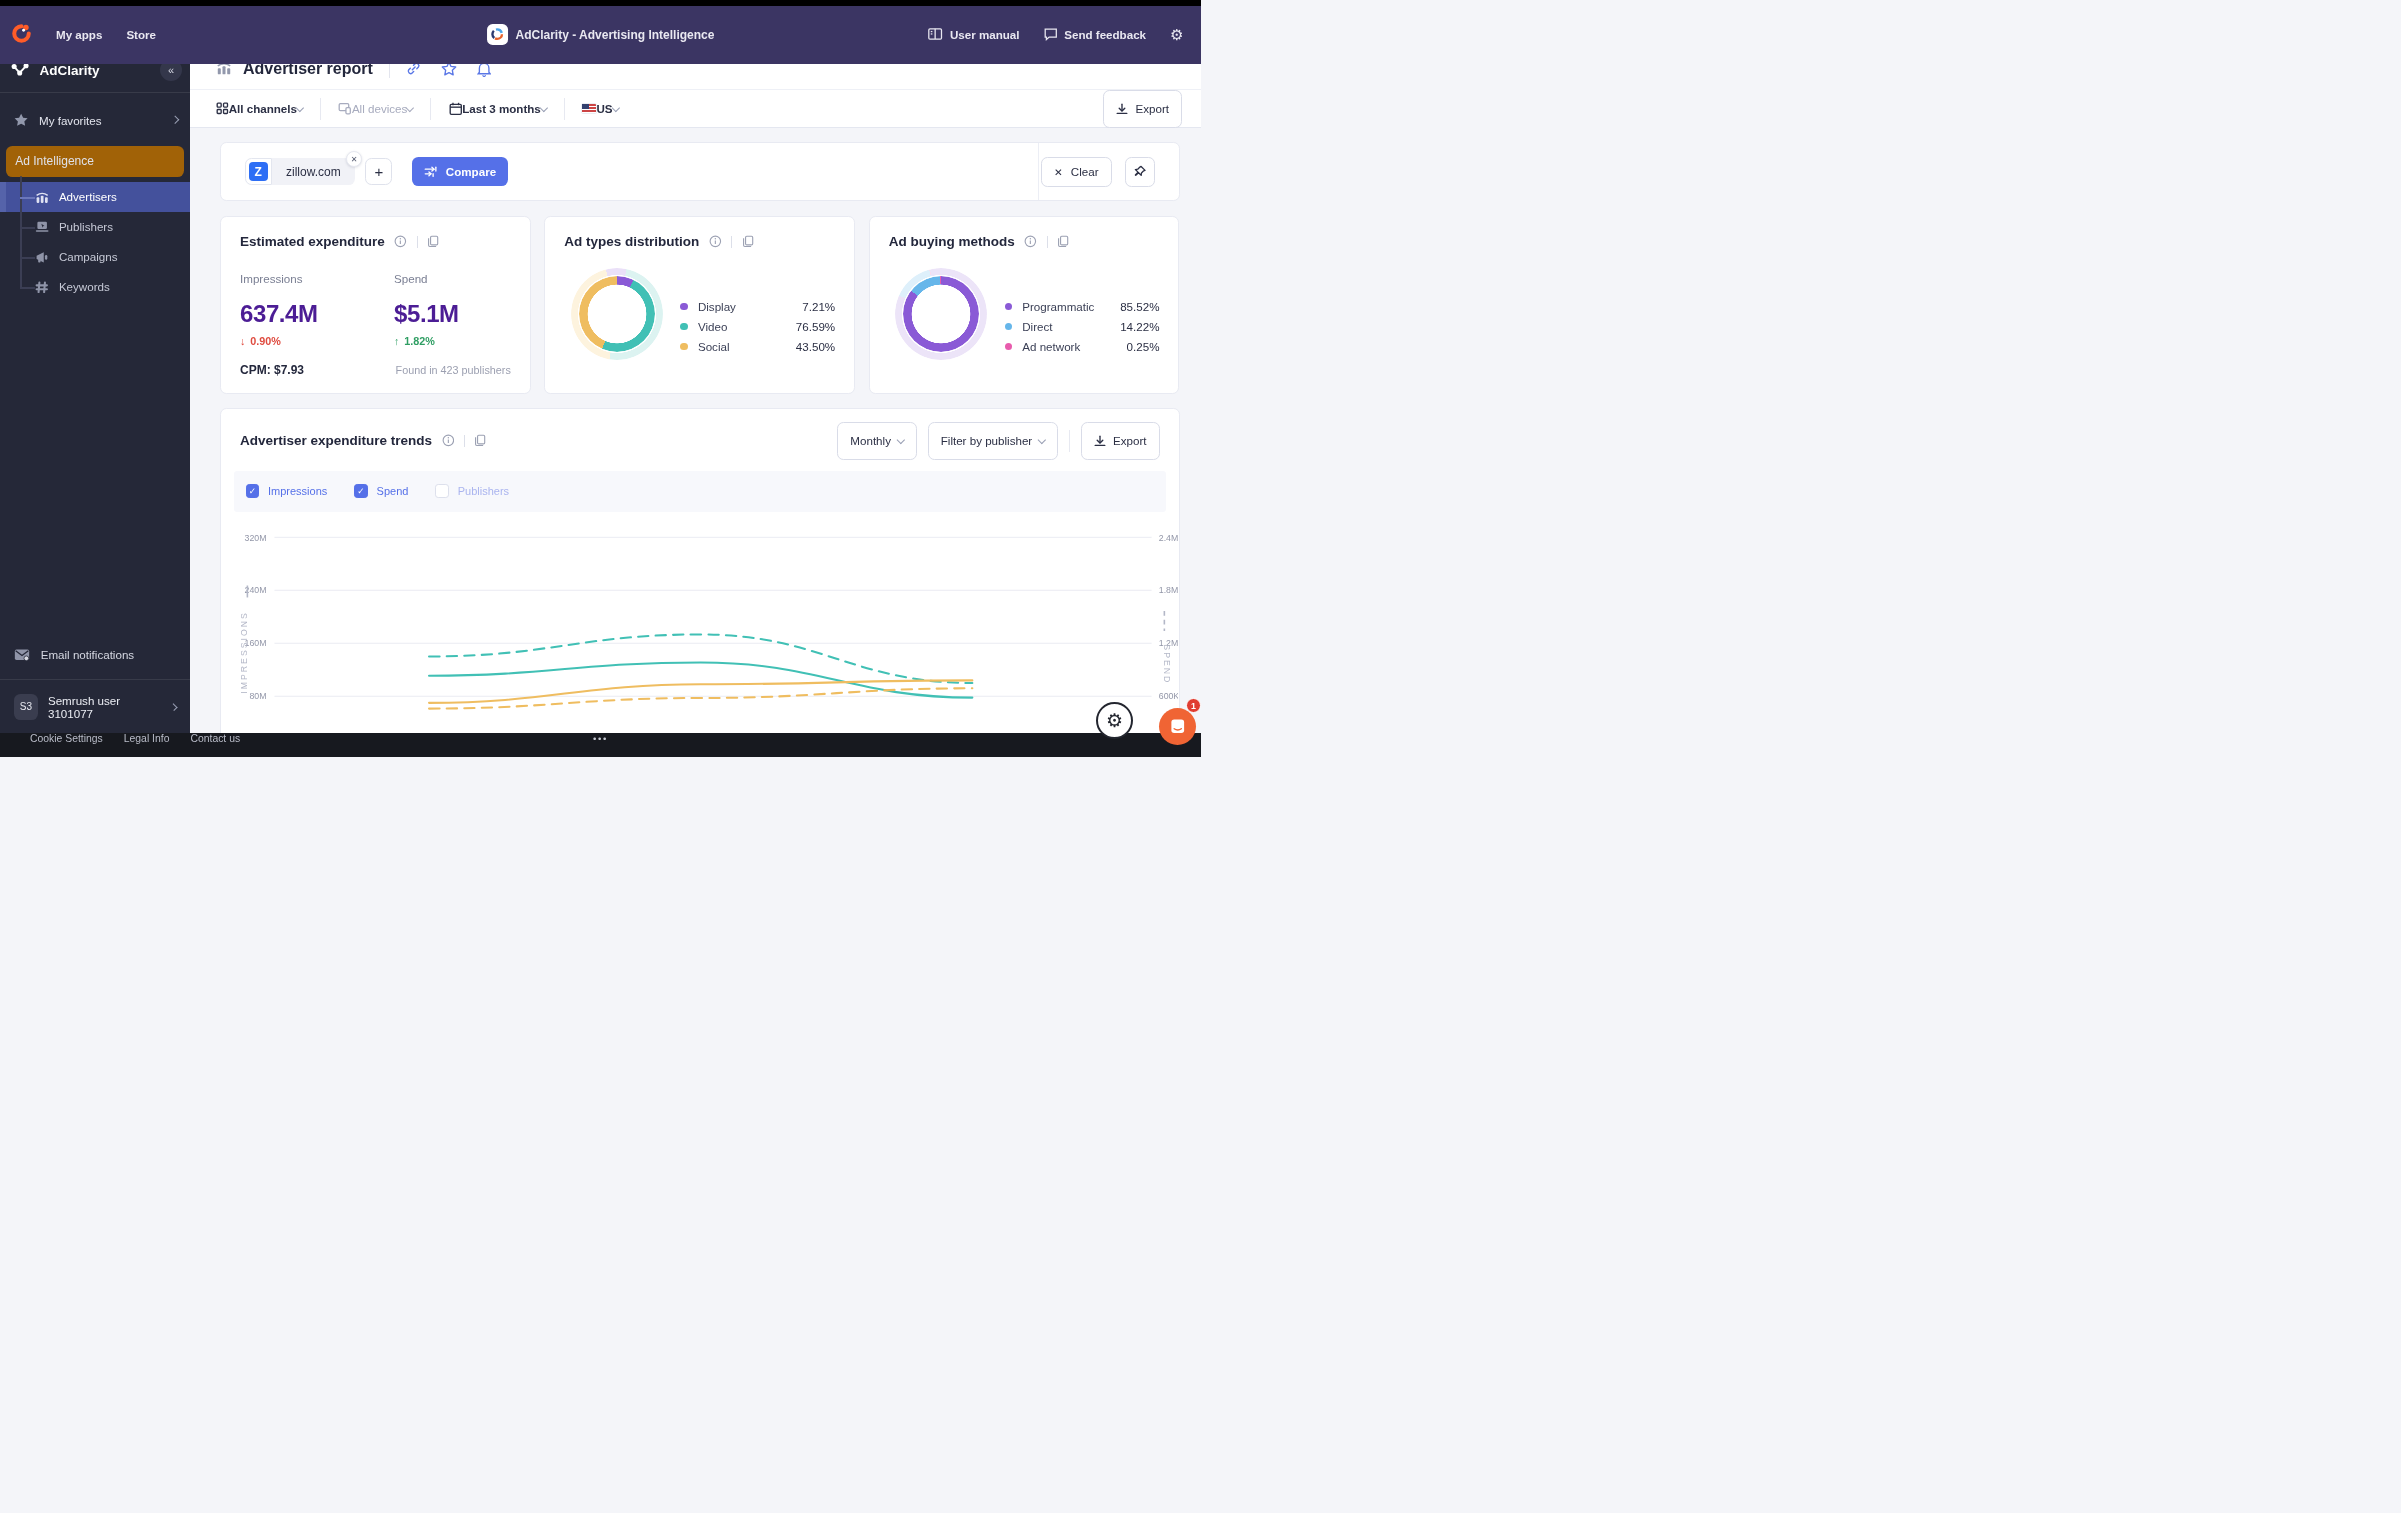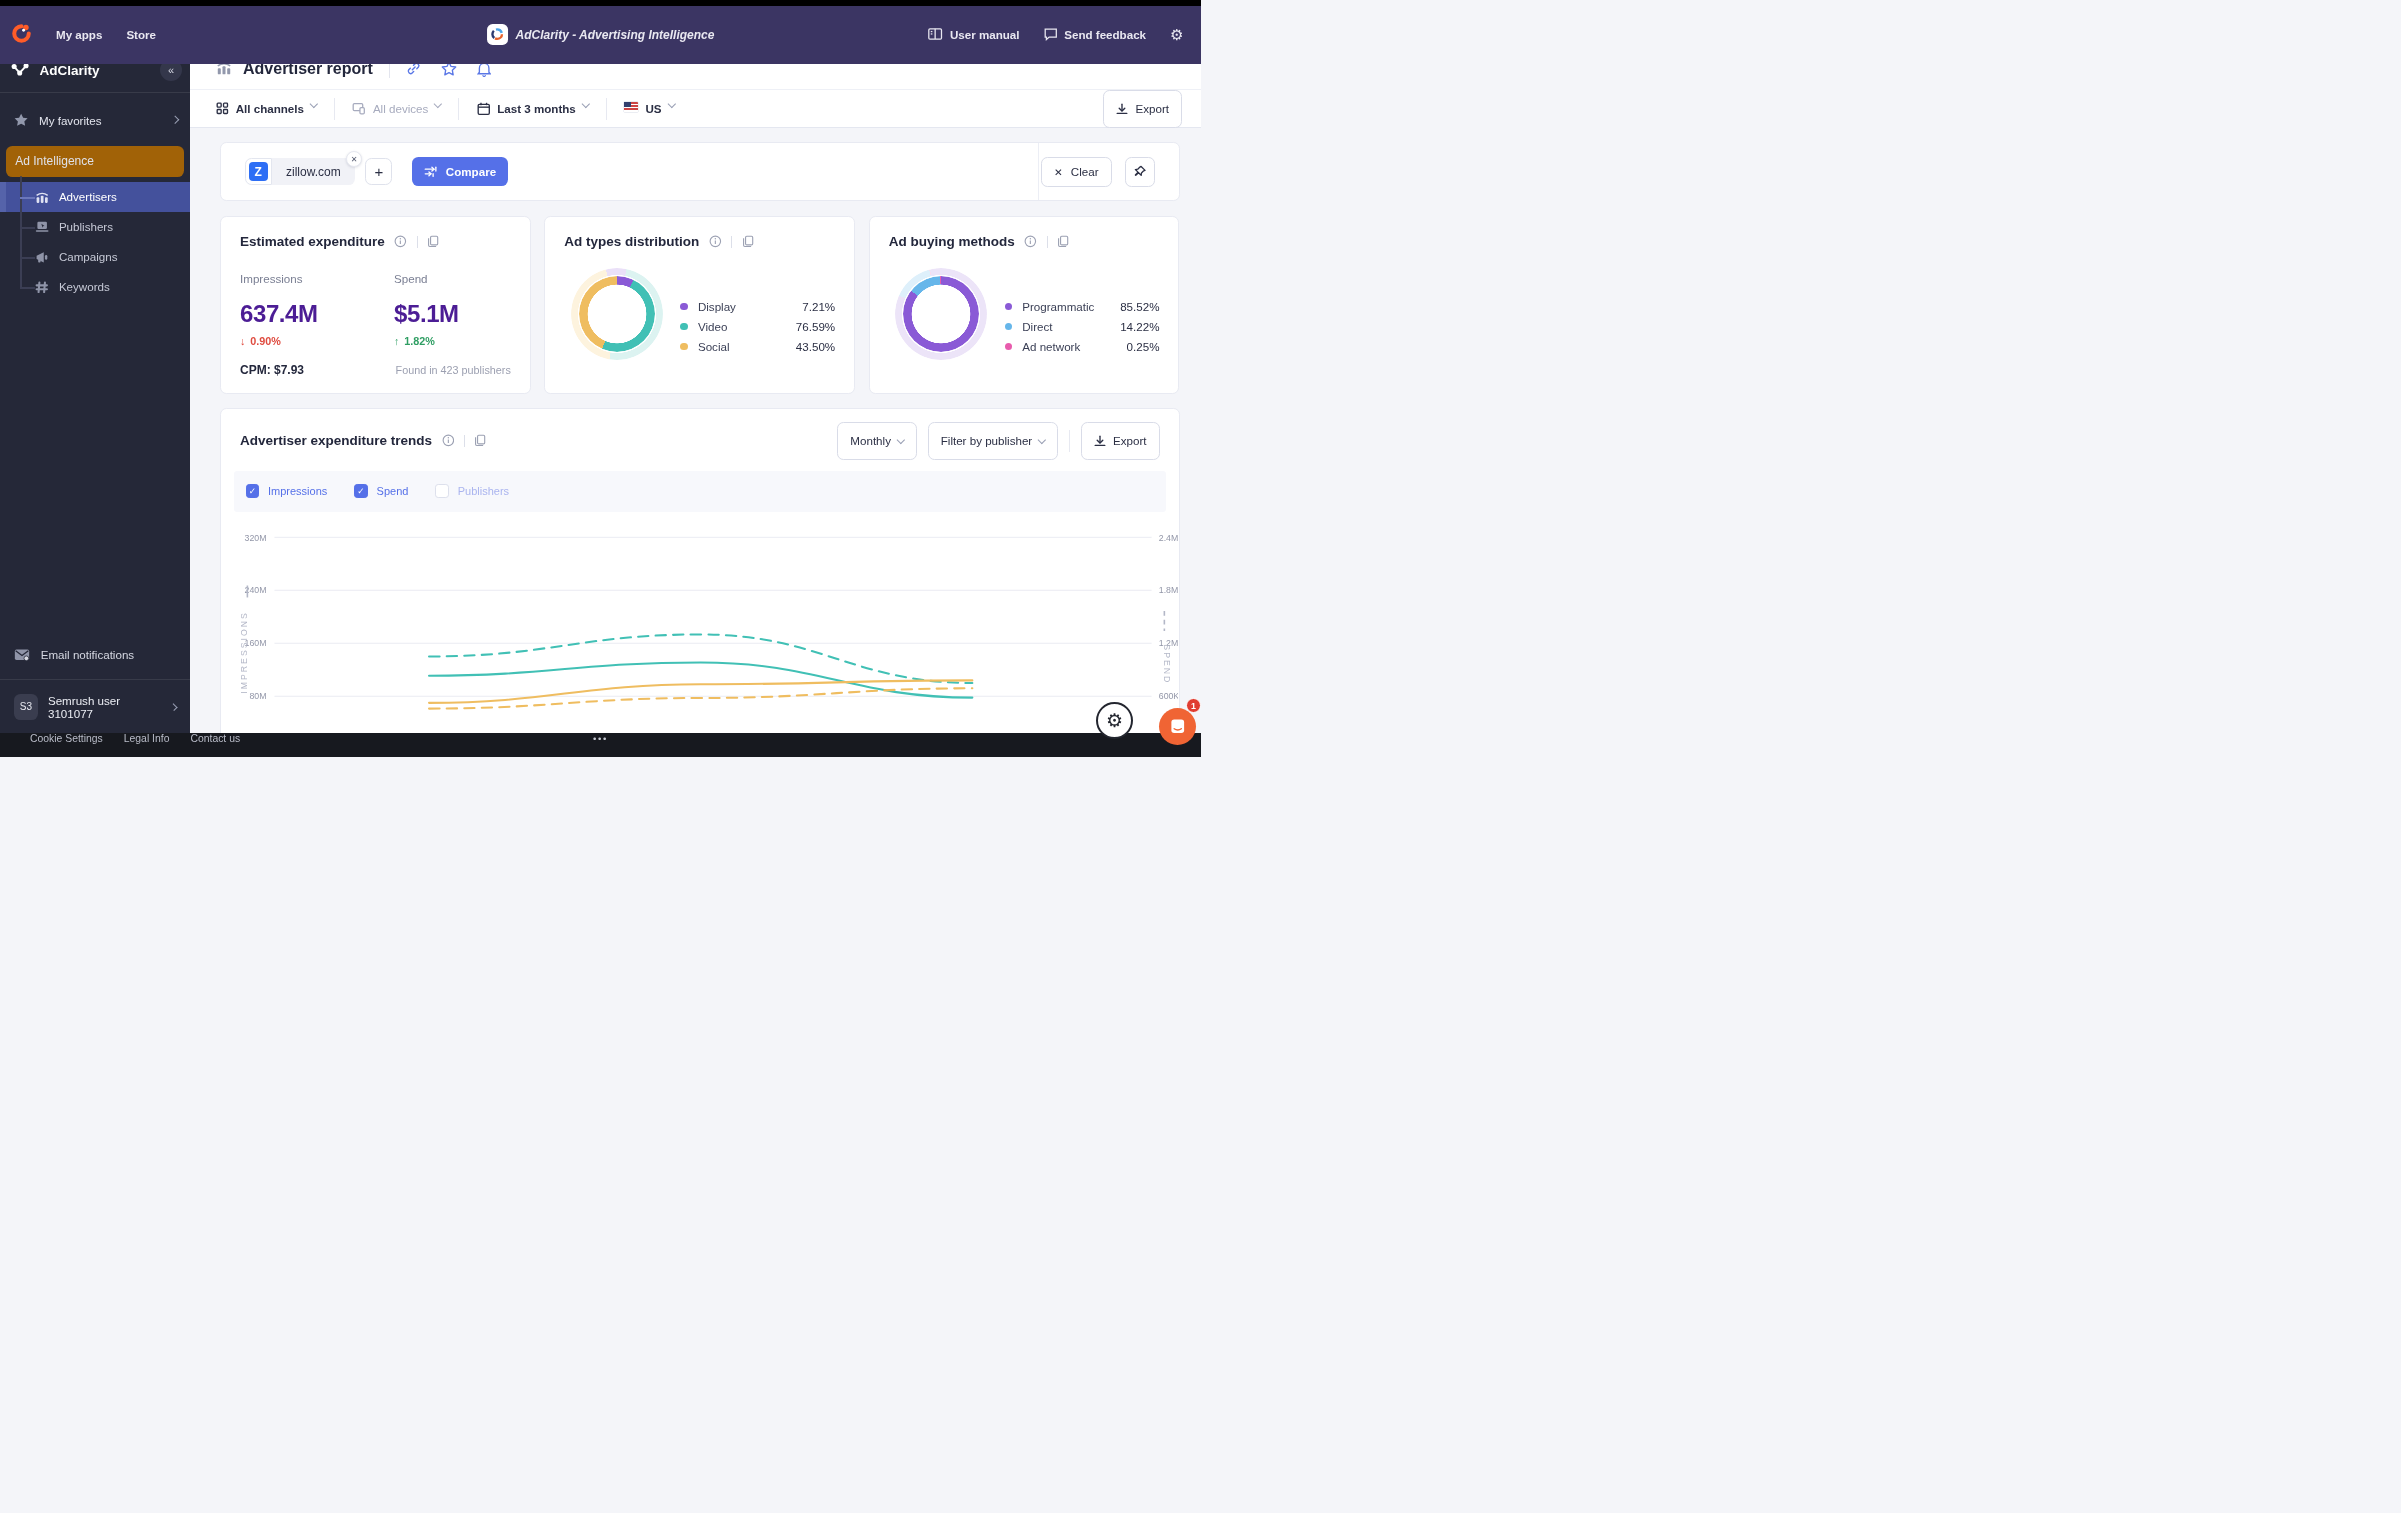--- a/index.html
+++ b/index.html
@@ -11,21 +11,21 @@
     color: #23273c;
   }
   .chrome-strip { height:5.6px; background:#000; }
   
   .topbar {
     height:58px; background:#3b3563; display:flex; align-items:center;
     color:#e9e8f1; position:relative; z-index:30; padding:0 17.5px 0 11px;
   }
   .topbar .nav-link { font-size:11.6px; font-weight:600; margin-left:24px; cursor:pointer; }
   .topbar-center { position:absolute; left:50%; transform:translateX(-50%); display:flex; align-items:center; gap:8px; }
-  .topbar-center .title { font-size:12px; font-weight:600;font-style:italic; }
+  .topbar-center .title { font-size:12px; font-weight:600; }
   .app-badge { width:21px; height:21px; background:#fff; border-radius:5.6px; display:flex; align-items:center; justify-content:center; }
   .topbar-right { margin-left:auto; display:flex; align-items:center; gap:24px; }
   .tb-item { display:flex; align-items:center; gap:7.2px; font-size:11.6px; font-weight:600; cursor:pointer; }
   .sem-logo { width:21px; height:21px; }
   
   .app { position:absolute; top:48px; left:0; right:0; bottom:24px; display:flex; }
   
   .sidebar { width:190px; background:#252838; display:flex; flex-direction:column; color:#c9ccd8; flex:none; }
   .brand { height:45px; display:flex; align-items:center; padding:0 8px 0 10.4px; border-bottom:0.8px solid rgba(255,255,255,.09); flex:none; }
   .brand-name { font-size:13.5px; font-weight:700; color:#fff; margin-left:8px; }
@@ -49,21 +49,21 @@
   .user-name { margin-left:9.6px; font-size:11.6px; color:#eceef4; }
   .user-row .chev { margin-left:8px; color:#9aa0b5; }
   
   .main { flex:1; display:flex; flex-direction:column; min-width:0; }
   .page-header { height:41px; background:#fff; display:flex; align-items:center; padding:0 19px 0 26px; flex:none; }
   .page-title { font-size:16px; font-weight:700; color:#23273c; margin-left:11px; }
   .vdiv { width:0.8px; height:19px; background:#e3e5ee; margin:0 16px; }
   .hdr-icons { display:flex; align-items:center; gap:20px; color:#5a77e6; }
   .hdr-icons svg { cursor:pointer; }
   .filter-bar { height:39px; background:#fff; border-top:0.8px solid #eef0f6; border-bottom:0.8px solid #e4e7f0; display:flex; align-items:center; padding:0 19px 0 26px; flex:none; }
-  .filter-item { display:flex; gap:7px; font-size:11.6px; font-weight:700; color:#2b2f44; cursor:pointer; }
+  .filter-item { display:flex; align-items:center; gap:0; font-size:11.6px; font-weight:700; color:#2b2f44; cursor:pointer; }
   .filter-item.disabled { color:#a7abbe; font-weight:400; }
   .filter-sep { width:0.8px; height:22px; background:#e7e9f1; margin:0 17.5px; }
   .chev { width:5.6px; height:5.6px; border-right:1.4px solid currentColor; border-bottom:1.4px solid currentColor; display:inline-block; }
   .chev.down { transform:rotate(45deg) translate(-0.8px,-0.8px); }
   .chev.right { transform:rotate(-45deg); }
   .btn { display:flex; align-items:center; gap:7.2px; border:0.8px solid #d9dce8; border-radius:6.4px; background:#fff; height:38px; padding:0 12px; font-size:11.6px; color:#2b2f44; cursor:pointer; font-weight:400; }
   .btn.export { font-weight:400; }
   .flag { width:14.3px; height:9.6px; position:relative; background:repeating-linear-gradient(#c44 0 1.6px,#fff 1.6px 3.2px); border-radius:0.8px; box-shadow:0 0 0 0.4px #d8dbe6; }
   .flag::before { content:''; position:absolute; left:0; top:0; width:6.4px; height:4.8px; background:#33406e; }
   

